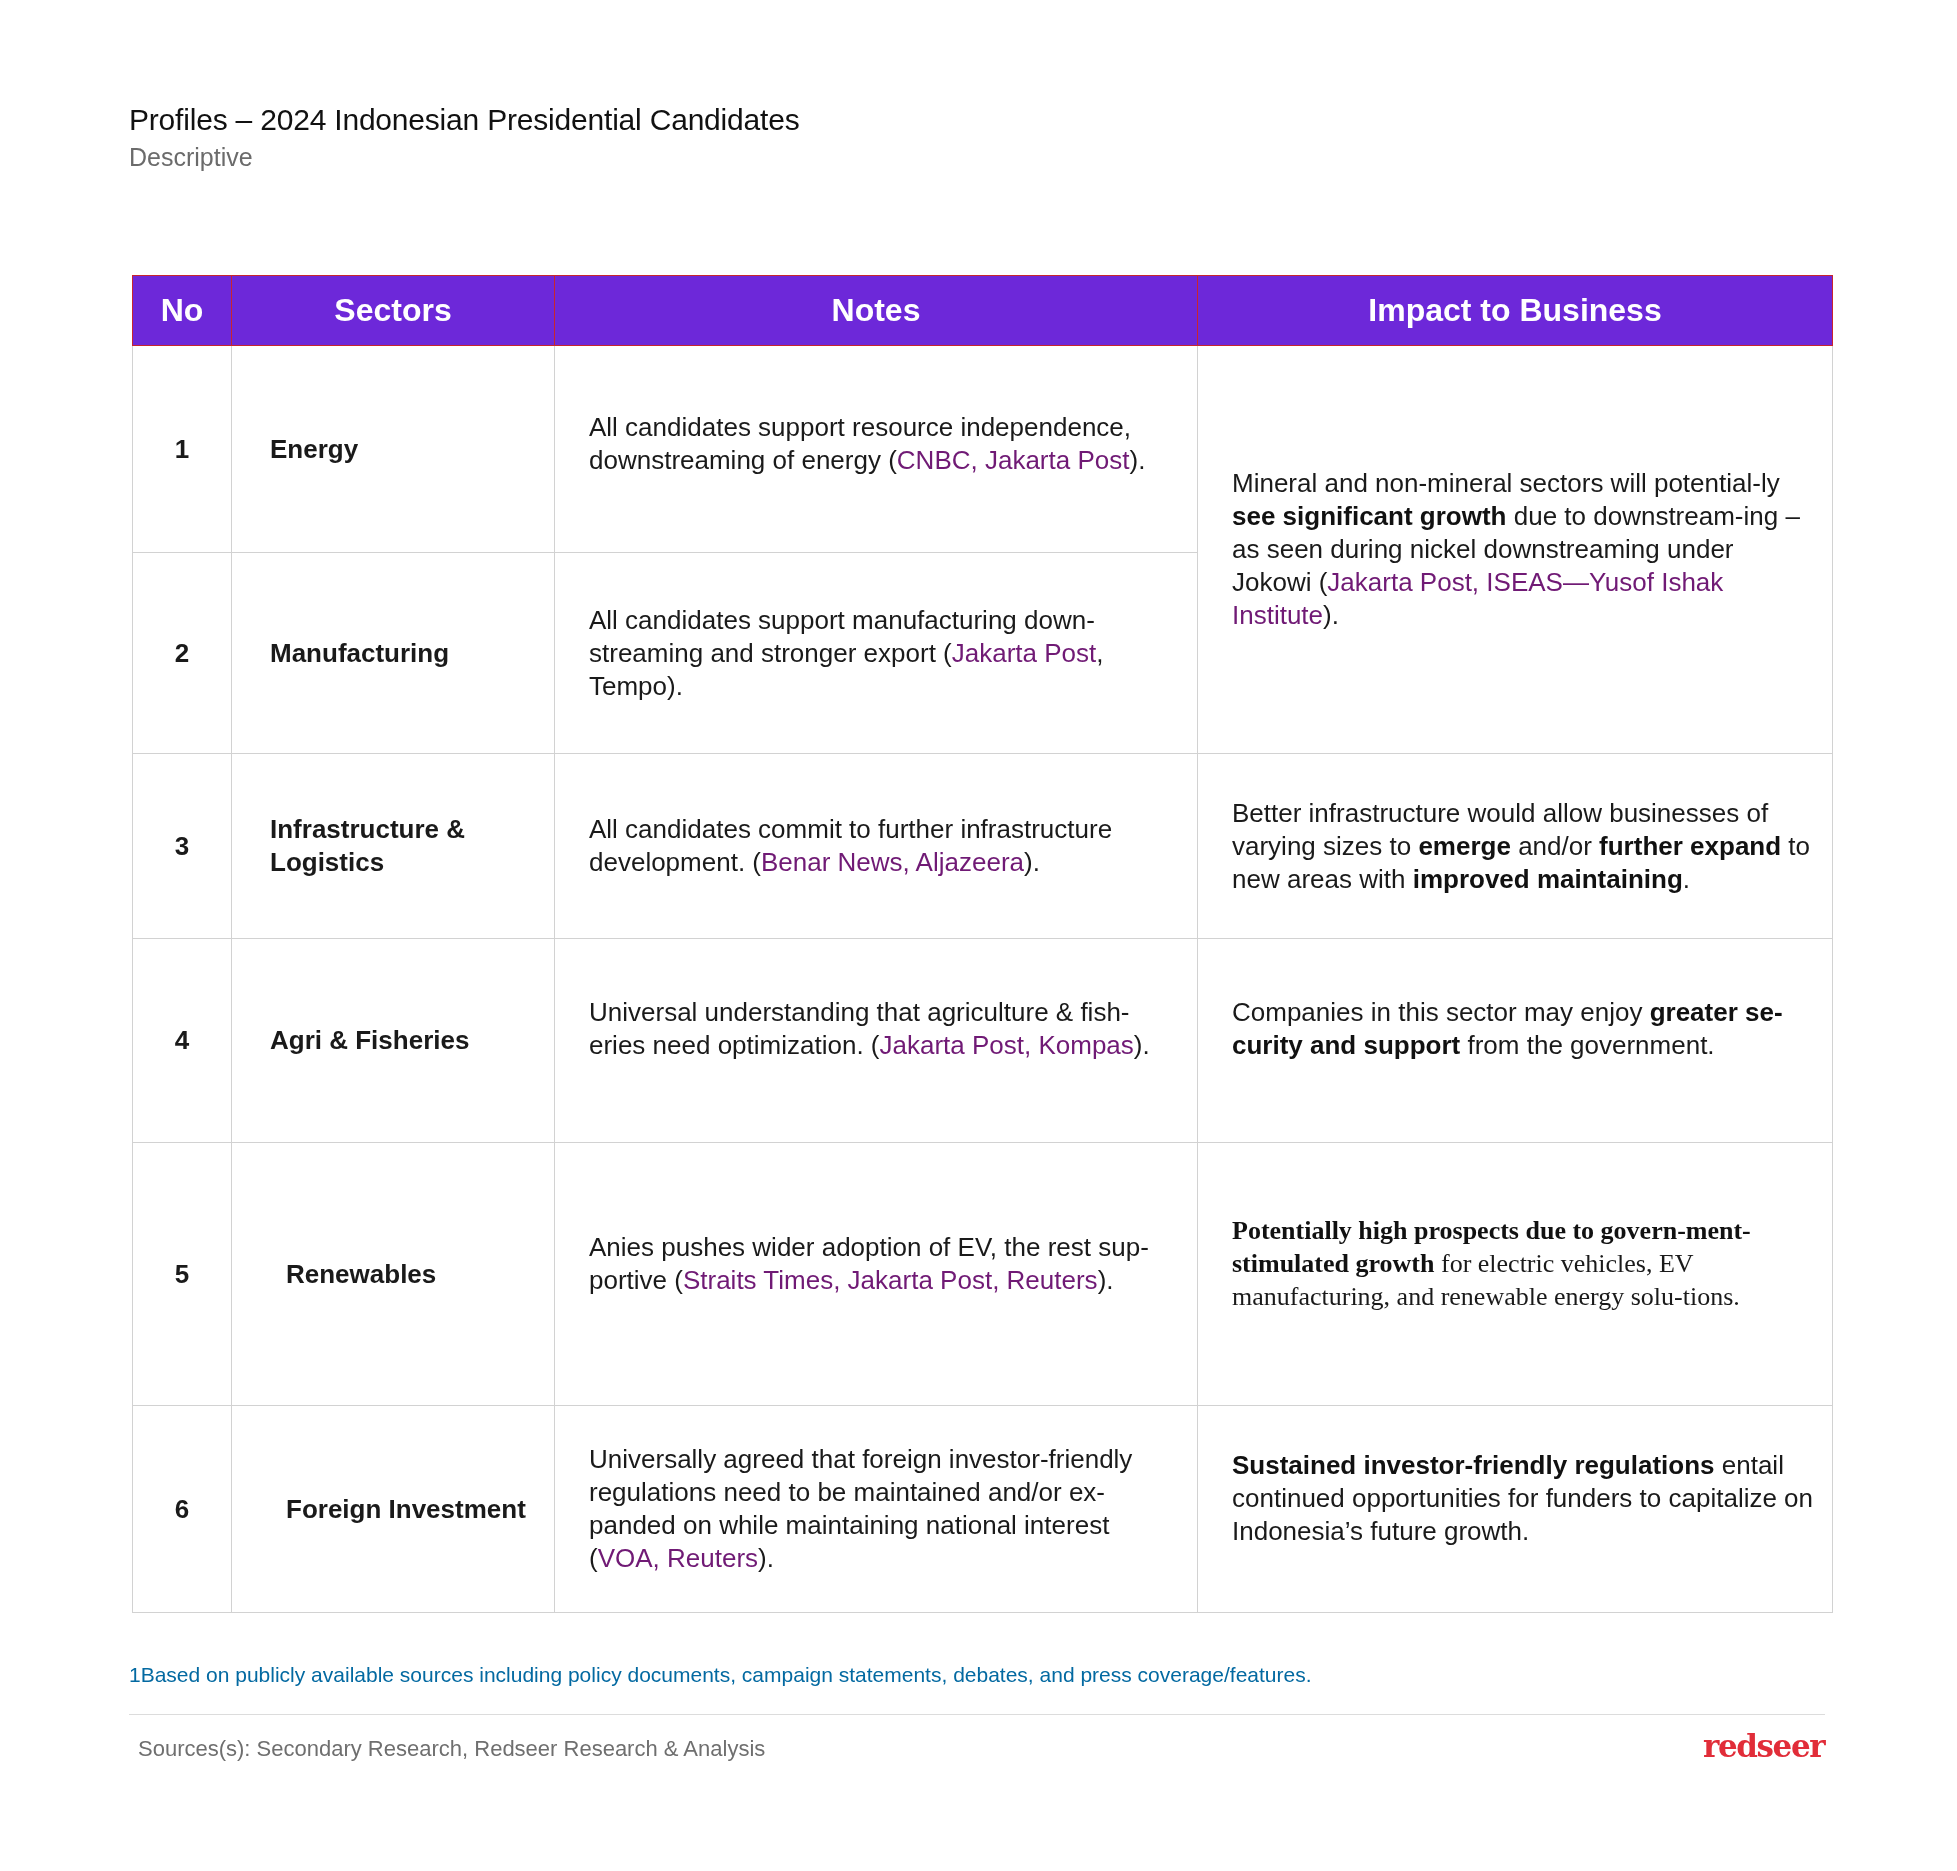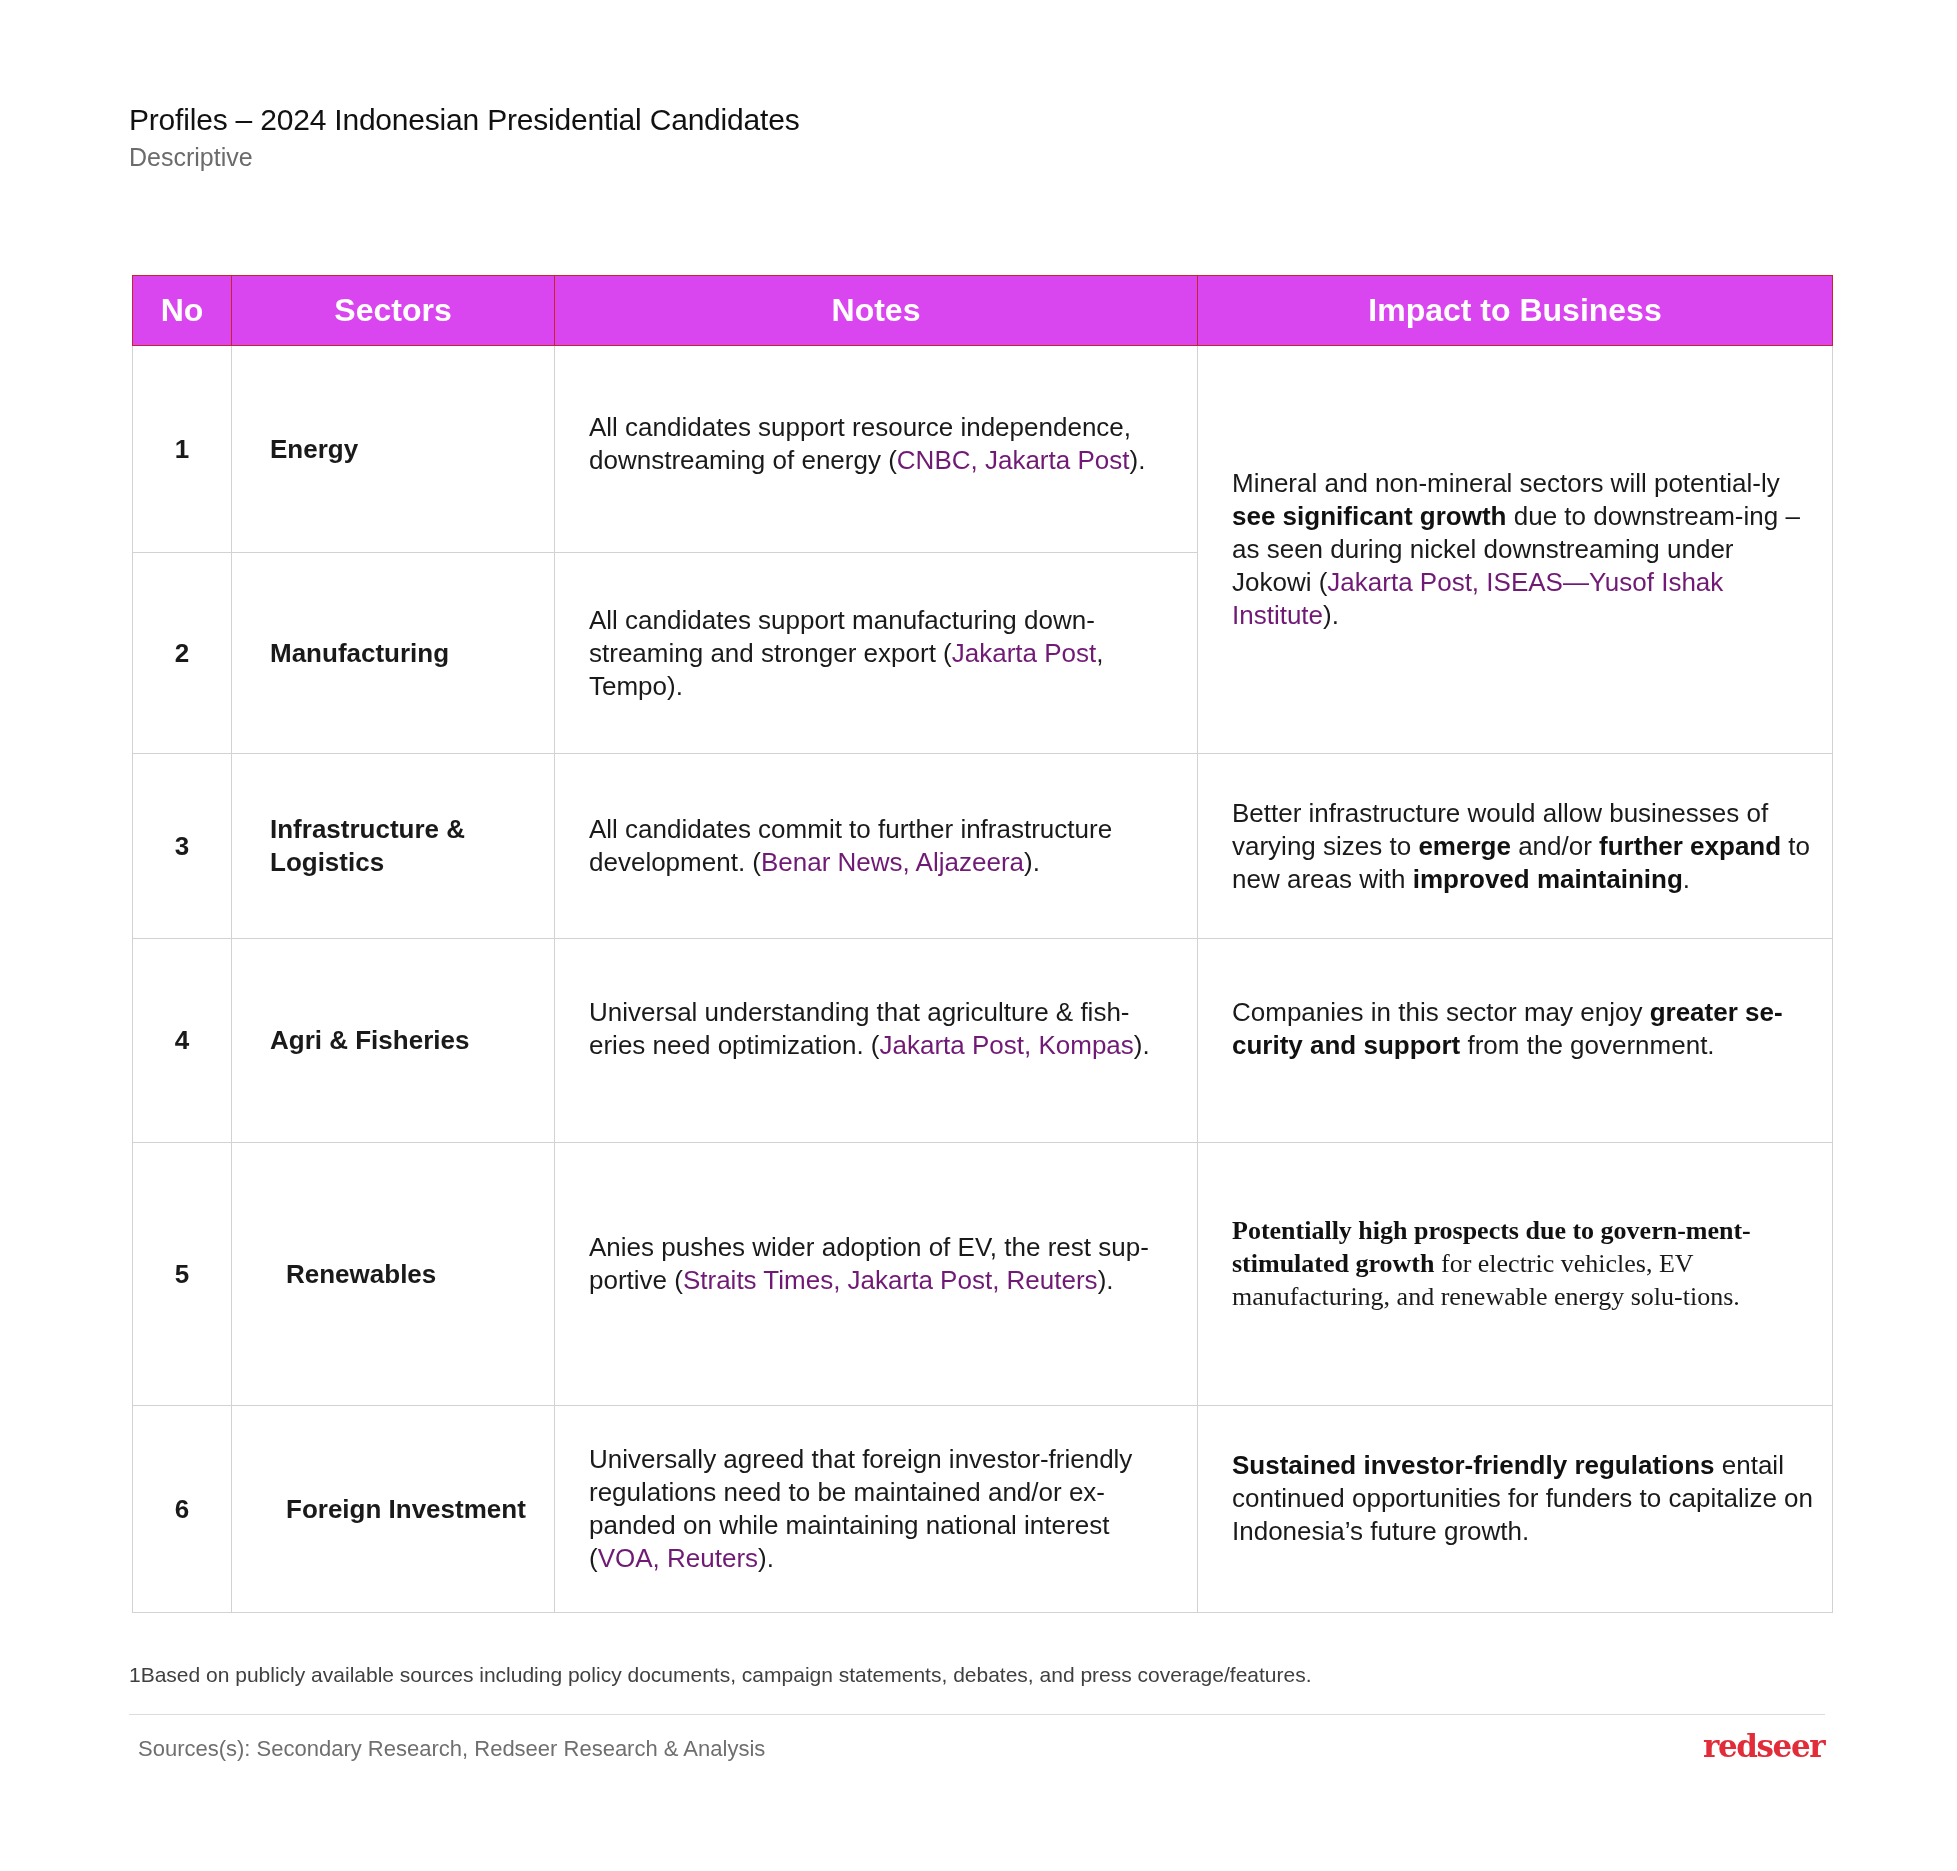--- a/index.html
+++ b/index.html
@@ -2,31 +2,31 @@
 <html><head>
 <meta charset="utf-8">
 <style>
   html, body { margin:0; padding:0; background:#ffffff; }
   body { width:1958px; height:1872px; position:relative; font-family:"Liberation Sans", "DejaVu Sans", sans-serif; color:#1a1a1a; overflow:hidden; }
   .title { position:absolute; left:129px; top:103px; font-size:30px; color:#111; letter-spacing:-0.2px; }
   .subtitle { position:absolute; left:129px; top:143px; font-size:25px; color:#6b6b6b; }
 
   .tbl { position:absolute; left:132px; top:275px; width:1696px; border-collapse:collapse; table-layout:fixed; }
   .tbl th, .tbl td { border:1.4px solid #d2d2d2; padding:0; }
-  .tbl thead th { background:#d946ef; color:#ffffff; font-weight:bold; font-size:32px; height:69px; text-align:center; border-color:#c8242f; }
+  .tbl thead th { background:#6d28d9; color:#ffffff; font-weight:bold; font-size:32px; height:69px; text-align:center; border-color:#c8242f; }
   .tbl td { font-size:26px; line-height:33px; vertical-align:middle; }
   .c-no { width:98px; text-align:center; font-weight:bold; }
   .c-sector { width:322px; font-weight:bold; padding-left:38px !important; }
   .c-sector.indent { padding-left:54px !important; }
   .c-notes { width:642px; padding:0 25px 0 34px !important; }
   .c-impact { width:634px; padding:0 15.3px 0 34px !important; }
   .link { color:#701a75; }
   b { font-weight:bold; color:#111; }
 
-  .footnote { position:absolute; left:129px; top:1663px; font-size:21px; color:#404040; }
+  .footnote { position:absolute; left:129px; top:1663px; font-size:21px; color:#0369a1; }
   .sep { position:absolute; left:129px; top:1714px; width:1696px; height:1.4px; background:#dcdcdc; }
   .sources { position:absolute; left:138px; top:1736px; font-size:22px; color:#6f6f6f; }
   .logo { position:absolute; left:1703px; top:1728px; font-family:"DejaVu Serif", "Liberation Serif", serif; font-weight:bold; font-size:31px; color:#e12d39; letter-spacing:-1.4px; }
 </style>
 </head>
 <body>
 
 <div class="title">Profiles – 2024 Indonesian Presidential Candidates</div>
 <div class="subtitle">Descriptive</div>
 

